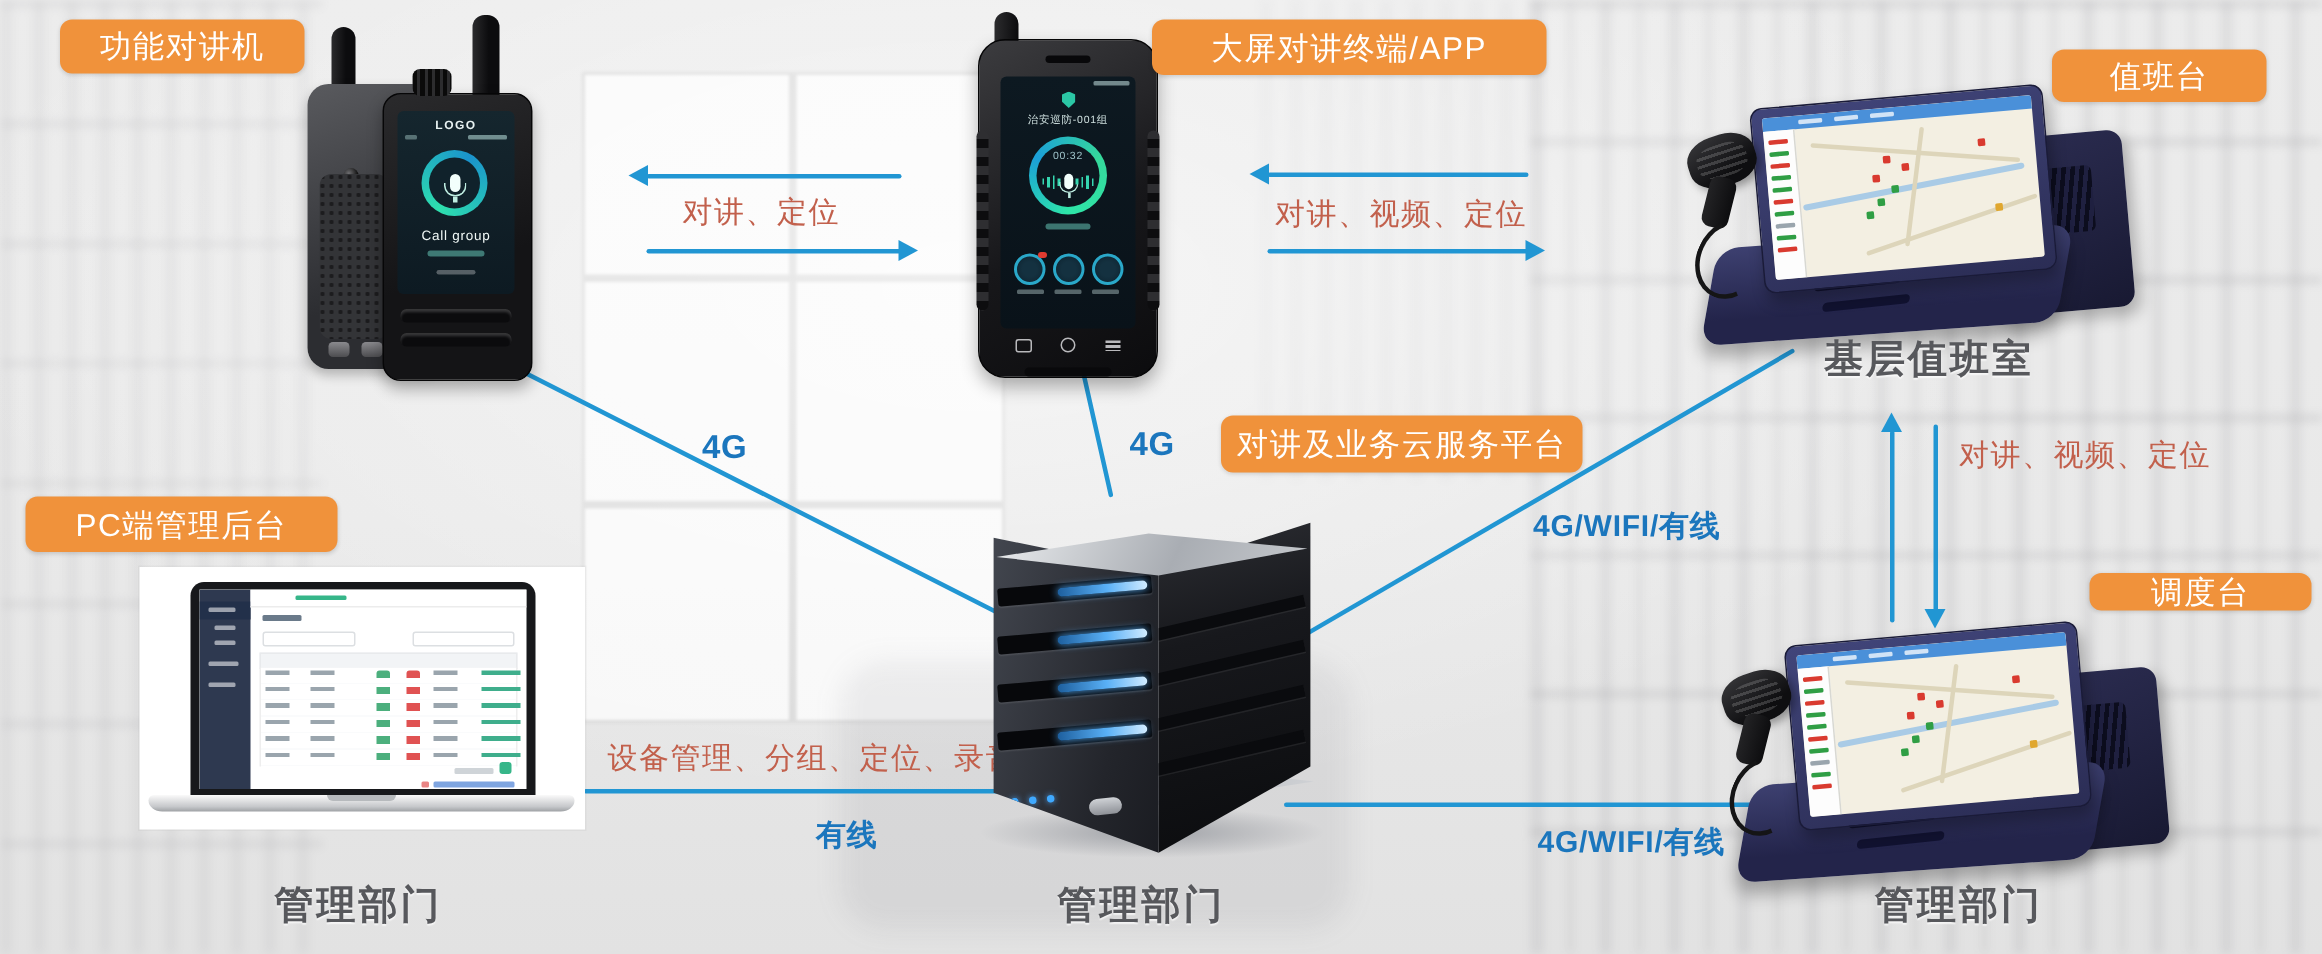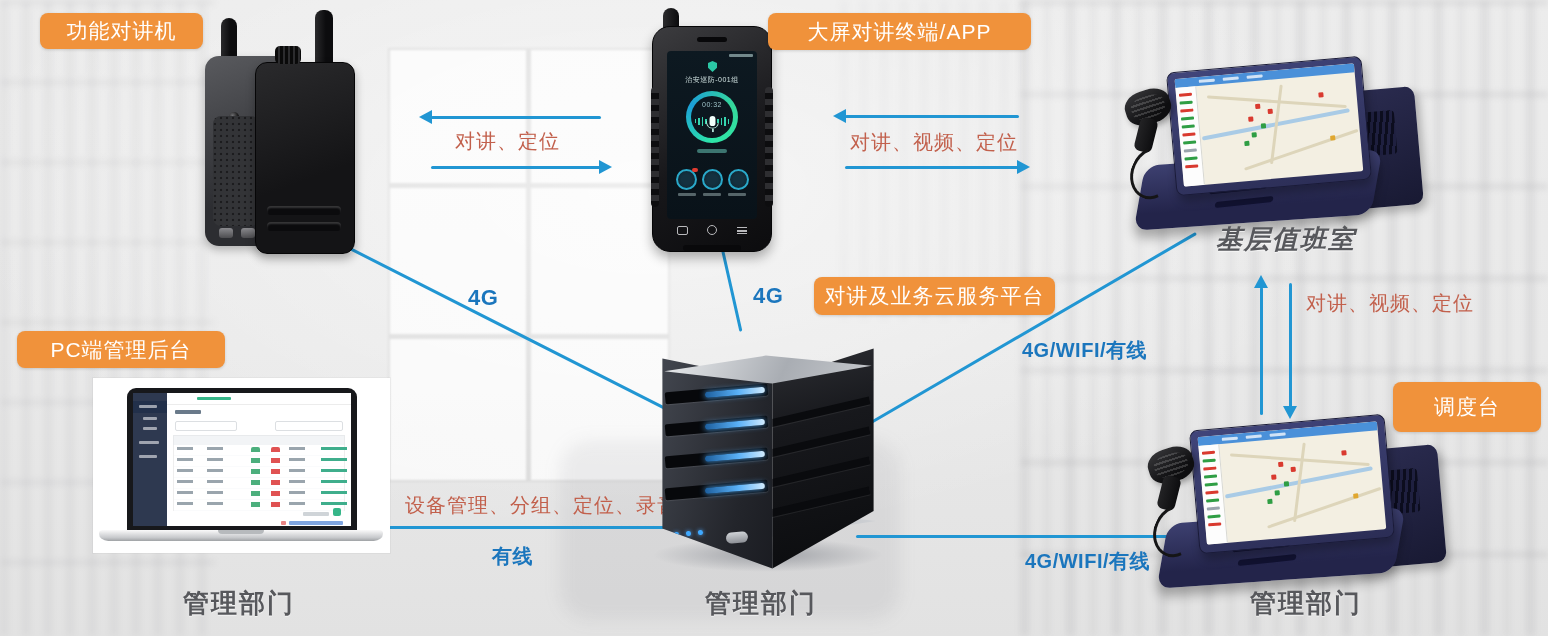--- a/index.html
+++ b/index.html
@@ -241,39 +241,52 @@
   <div class="ah ah-up" style="left:1254px;top:275px;"></div>
   <div class="vline" style="left:1289px;top:283px;height:124px;"></div>
   <div class="ah ah-down" style="left:1283px;top:406px;"></div>
 
   <div class="tred" style="left:455px;top:128px;">对讲、定位</div>
   <div class="tred" style="left:850px;top:129px;">对讲、视频、定位</div>
   <div class="tblue t4g" style="left:468px;top:285px;">4G</div>
   <div class="tblue t4g" style="left:753px;top:283px;">4G</div>
   <div class="tblue" style="left:1022px;top:337px;">4G/WIFI/有线</div>
   <div class="tred" style="left:405px;top:492px;">设备管理、分组、定位、录音</div>
-  <div class="tblue" style="left:492px;top:543px;">有线</div>
+  <div class="tblue" style="left:544px;top:543px;">有线</div>
   <div class="tblue" style="left:1025px;top:548px;">4G/WIFI/有线</div>
   <div class="tred" style="left:1306px;top:290px;">对讲、视频、定位</div>
 
   <div class="walkie">
     <div class="wk-ant" style="left:16px;top:10px;width:16px;height:58px;">
       <div class="gband" style="bottom:6px;"></div>
       </div>
     <div class="wk-ant" style="left:110px;top:2px;width:18px;height:70px;">
       <div class="gband" style="bottom:8px;"></div>
       </div>
     <div class="wk-back">
       <div class="lens"></div>
         <div class="grip"></div>
       <div class="btn" style="left:14px;"></div>
         <div class="btn" style="left:36px;"></div>
     </div>
     <div class="wk-front"></div>
     <div class="wk-knob"></div>
+    <div class="wk-screen">
+      <div class="wk-logo">LOGO</div>
+      <div class="wk-status2"></div>
+      <div class="wk-status"></div>
+      <div class="wk-ring">
+        <div class="hole">
+            <div class="micg"></div>
+          </div>
+      </div>
+      <div class="wk-call">Call group</div>
+      <div class="wk-sub"></div>
+      <div class="wk-dots"></div>
+    </div>
     <div class="wk-spk" style="top:198px;"></div>
     <div class="wk-spk" style="top:214px;"></div>
   </div>
 
   <div class="phone">
     <div class="ph-ant"></div>
     <div class="ph-body">
       <div class="ph-ridge"></div>
         <div class="ph-ridge r"></div>
       <div class="ph-ear"></div>
@@ -484,22 +497,23 @@
         <div class="lap-pg2"></div>
         <div class="lap-pg"></div>
         <div class="lap-foot"></div>
       </div>
     </div>
     <div class="lap-base"></div>
   </div>
 
   <div class="badge" style="left:768px;top:13px;width:263px;height:37px;">大屏对讲终端/APP</div>
   <div class="badge" style="left:40px;top:13px;width:163px;height:36px;">功能对讲机</div>
+  <div class="badge" style="left:1368px;top:33px;width:143px;height:35px;">值班台</div>
   <div class="badge" style="left:17px;top:331px;width:208px;height:37px;">PC端管理后台</div>
   <div class="badge" style="left:814px;top:277px;width:241px;height:38px;">对讲及业务云服务平台</div>
-  <div class="badge" style="left:1393px;top:382px;width:148px;height:50px;">调度台</div>
-
-  <div class="cap" style="left:1216px;top:222px;font-style:italic;">基层值班室</div>
+  <div class="badge" style="left:1393px;top:382px;width:148px;height:25px;">调度台</div>
+
+  <div class="cap" style="left:1216px;top:222px;">基层值班室</div>
   <div class="cap" style="left:705px;top:586px;">管理部门</div>
   <div class="cap" style="left:183px;top:586px;">管理部门</div>
   <div class="cap" style="left:1250px;top:586px;">管理部门</div>
 
 </div>
 
 </body></html>

